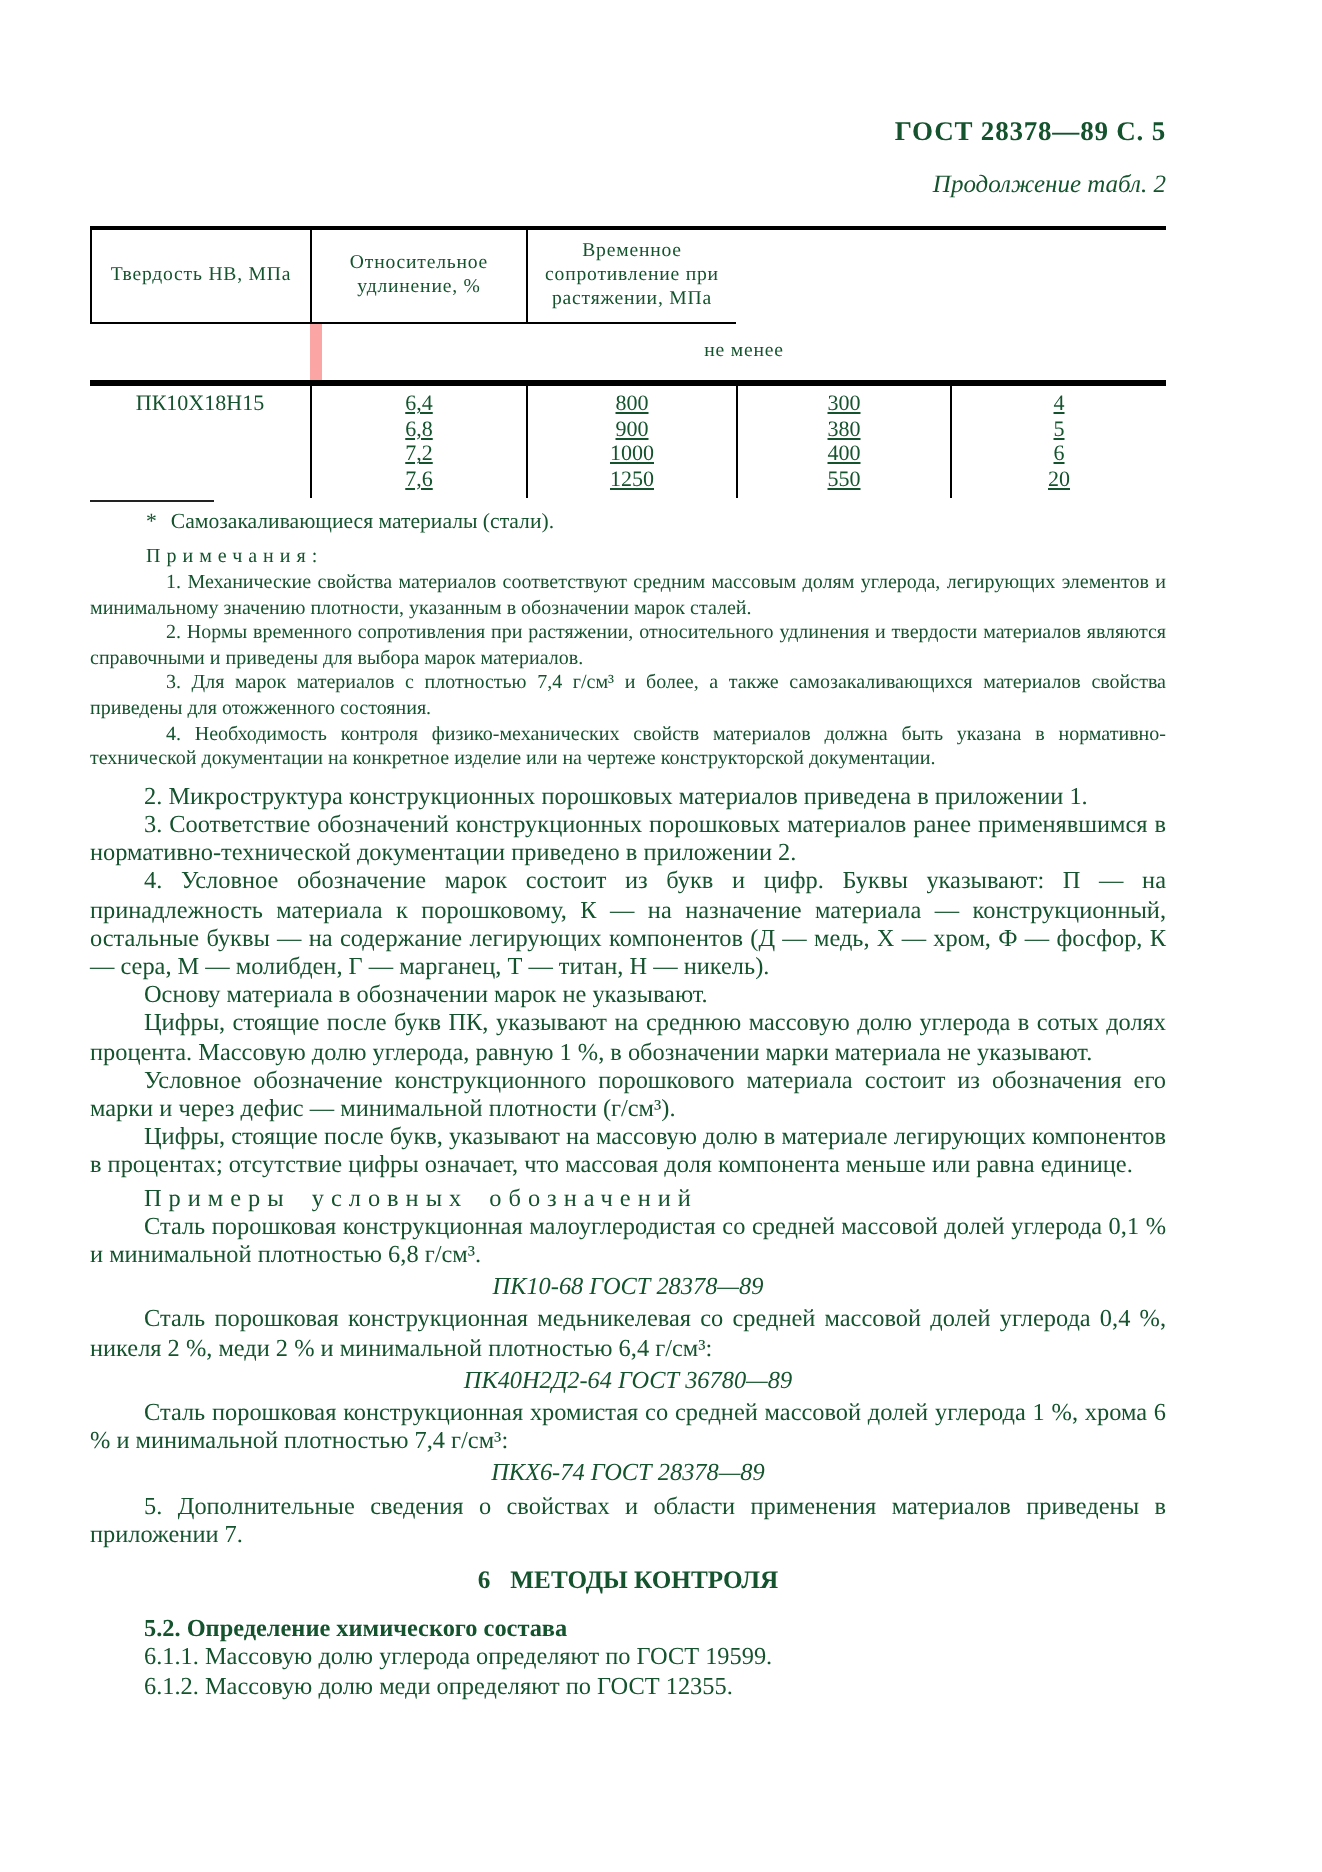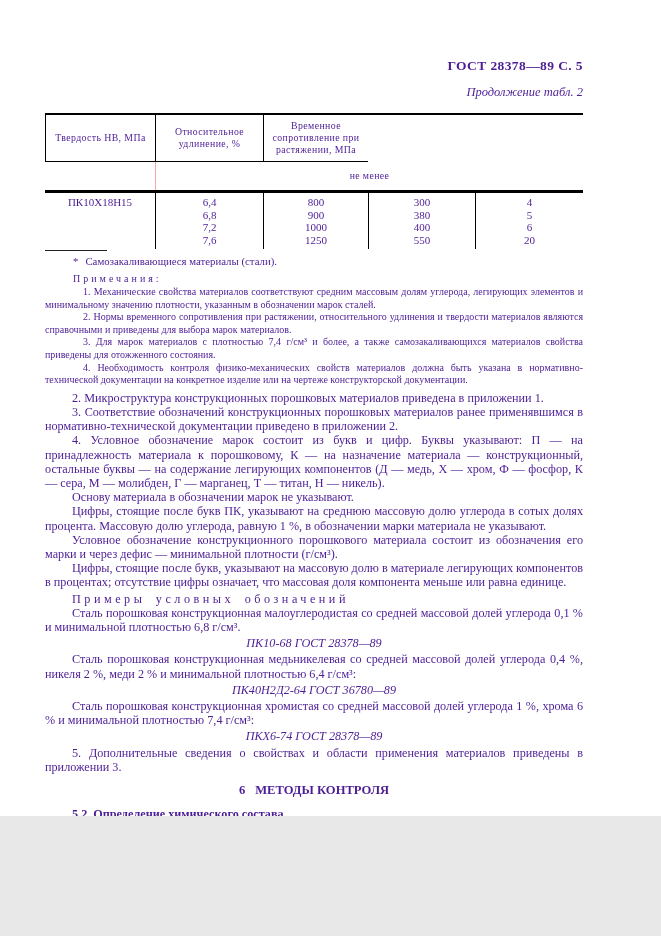--- a/index.html
+++ b/index.html
@@ -1,20 +1,20 @@
 <!DOCTYPE html>
 <html><head>
 <meta charset="utf-8">
 <style>
   html,body { margin:0; padding:0; background:#e8e8e8; }
   .page {
     position:relative;
-    width:661px; height:816px;
+    width:661px; height:936px;
     background:#ffffff;
-    color:#4c1d95;
+    color:#14532d;
     font-family:"Liberation Serif","DejaVu Serif",serif;
     overflow:hidden;
     box-sizing:border-box;
   }
   .content { margin-left:45px; width:538px; }
 
   .doc-header {
     margin:0; padding-top:59px;
     text-align:right;
     font-size:13.5px; font-weight:bold; line-height:14px;
@@ -36,33 +36,33 @@
     border-bottom:3px solid #000;
   }
   .th, .th-mark, .th-sub {
     display:flex; align-items:center; justify-content:center;
     text-align:center;
     font-size:9.8px; line-height:12px; letter-spacing:0.4px;
     padding:2px 5px; box-sizing:border-box;
   }
   .th-mark { grid-column:1; grid-row:1 / span 2; }
   .th { height:47px; border-left:1px solid #000; border-bottom:1px solid #000; }
-  .th-sub { grid-column:2 / span 4; height:28px; border-left:1px solid #fca5a5;text-align:right; }
+  .th-sub { grid-column:2 / span 4; height:28px; border-left:6px solid #fca5a5;text-align:right; }
 
   .tbody {
     display:grid;
     grid-template-columns:110px 108px 105px 107px 108px;
   }
   .tcol {
     text-align:center;
     font-size:11px; line-height:12.6px;
     padding:3px 2px 3px;
     box-sizing:border-box;
   }
-  .tcol.sep { border-left:1px solid #000; }
+  .tcol.sep { border-left:1px solid #000;text-decoration:underline; }
   .tcol div { height:12.6px; }
 
   .footnote-rule { width:62px; border-top:1.5px solid #222; margin-top:1px; }
   .footnote {
     margin-top:4px; padding-left:28px;
     font-size:10.8px; line-height:13px;
   }
   .footnote .marker { margin-right:7px; }
 
   
@@ -160,21 +160,21 @@
       <p class="para">Цифры, стоящие после букв ПК, указывают на среднюю массовую долю углерода в сотых долях процента. Массовую долю углерода, равную 1 %, в обозначении марки материала не указывают.</p>
       <p class="para">Условное обозначение конструкционного порошкового материала состоит из обозначения его марки и через дефис — минимальной плотности (г/см³).</p>
       <p class="para">Цифры, стоящие после букв, указывают на массовую долю в материале легирующих компонентов в процентах; отсутствие цифры означает, что массовая доля компонента меньше или равна единице.</p>
       <p class="examples-heading">Примеры условных обозначений</p>
       <p class="para">Сталь порошковая конструкционная малоуглеродистая со средней массовой долей углерода 0,1 % и минимальной плотностью 6,8 г/см³.</p>
       <p class="designation">ПК10-68 ГОСТ 28378—89</p>
       <p class="para">Сталь порошковая конструкционная медьникелевая со средней массовой долей углерода 0,4 %, никеля 2 %, меди 2 % и минимальной плотностью 6,4 г/см³:</p>
       <p class="designation">ПК40Н2Д2-64 ГОСТ 36780—89</p>
       <p class="para">Сталь порошковая конструкционная хромистая со средней массовой долей углерода 1 %, хрома 6 % и минимальной плотностью 7,4 г/см³:</p>
       <p class="designation">ПКХ6-74 ГОСТ 28378—89</p>
-      <p class="para">5. Дополнительные сведения о свойствах и области применения материалов приведены в приложении 3.</p>
+      <p class="para">5. Дополнительные сведения о свойствах и области применения материалов приведены в приложении 7.</p>
     </div>
 
     <div class="section-heading">
       <span class="num">6</span><span>МЕТОДЫ КОНТРОЛЯ</span>
     </div>
 
     <div class="subsection">
       <p class="subsection-heading">5.2. Определение химического состава</p>
       <p class="clause">6.1.1. Массовую долю углерода определяют по ГОСТ 19599.</p>
       <p class="clause">6.1.2. Массовую долю меди определяют по ГОСТ 12355.</p>

